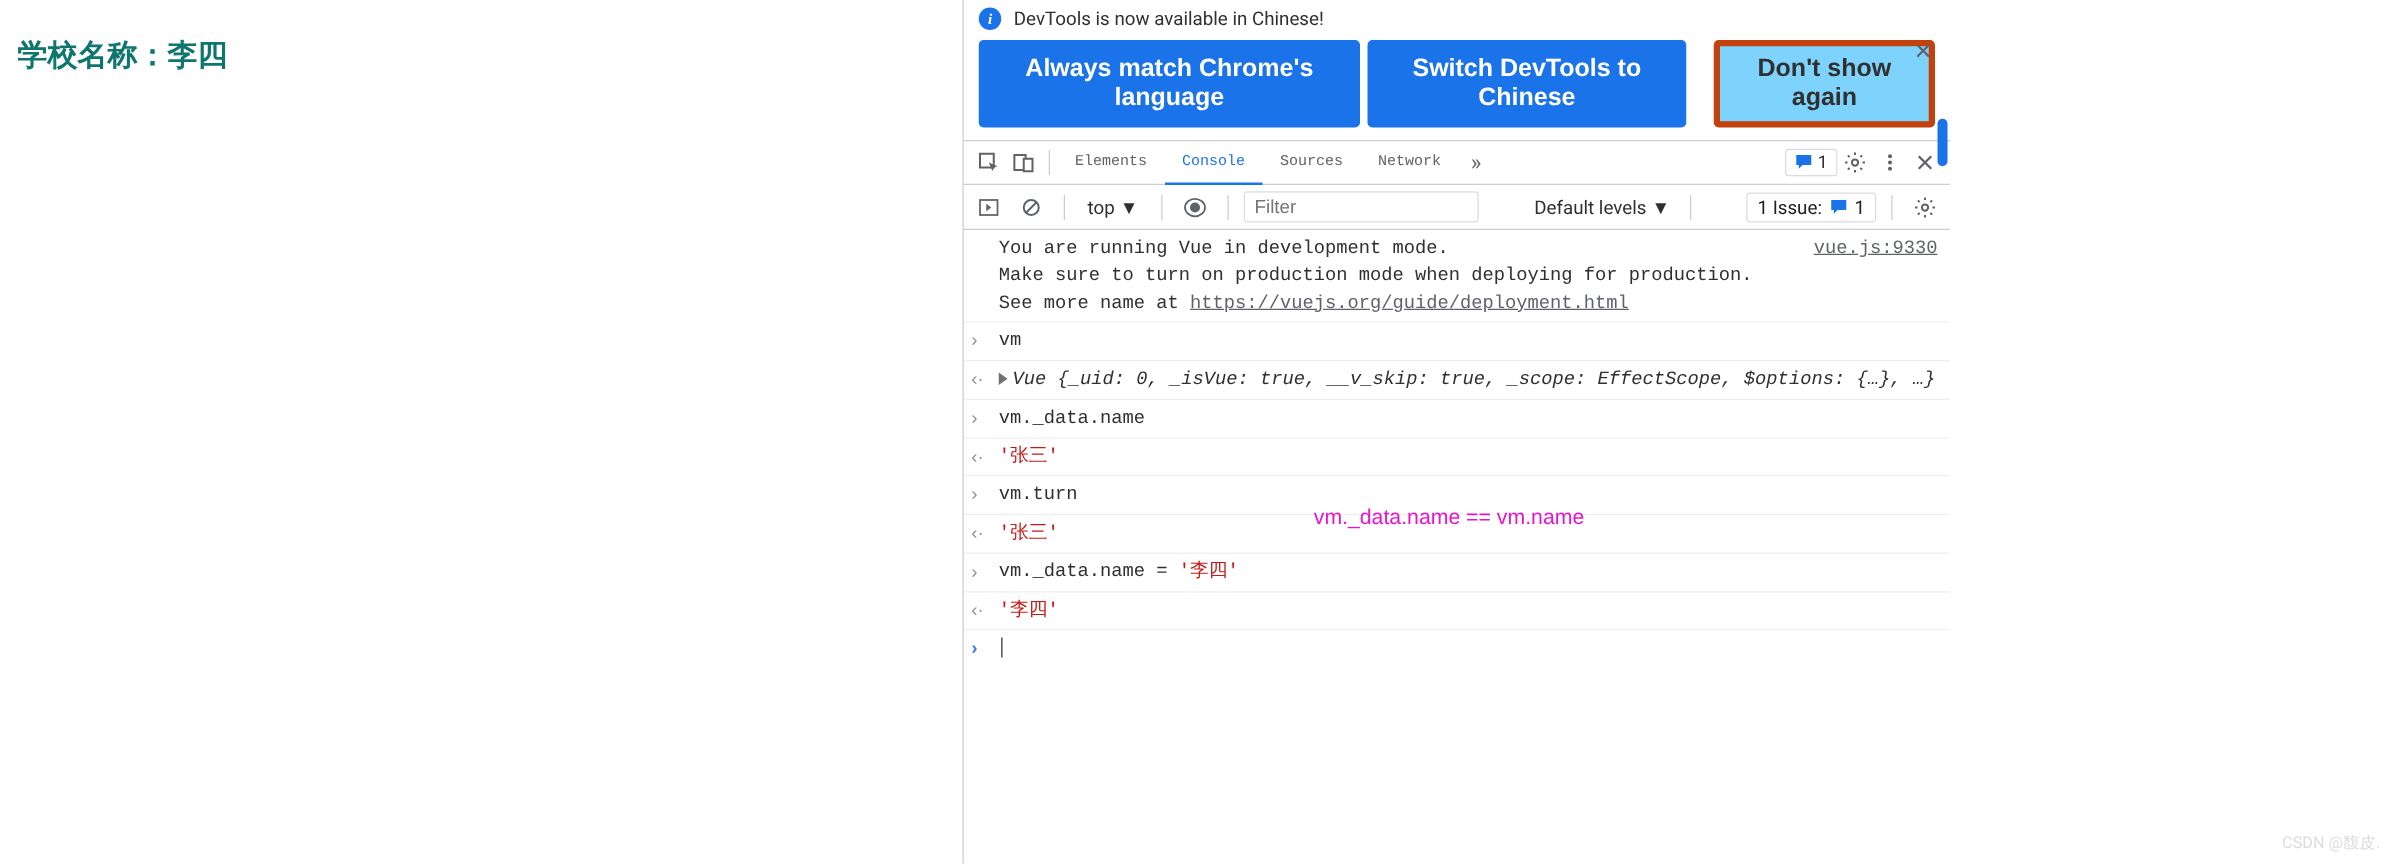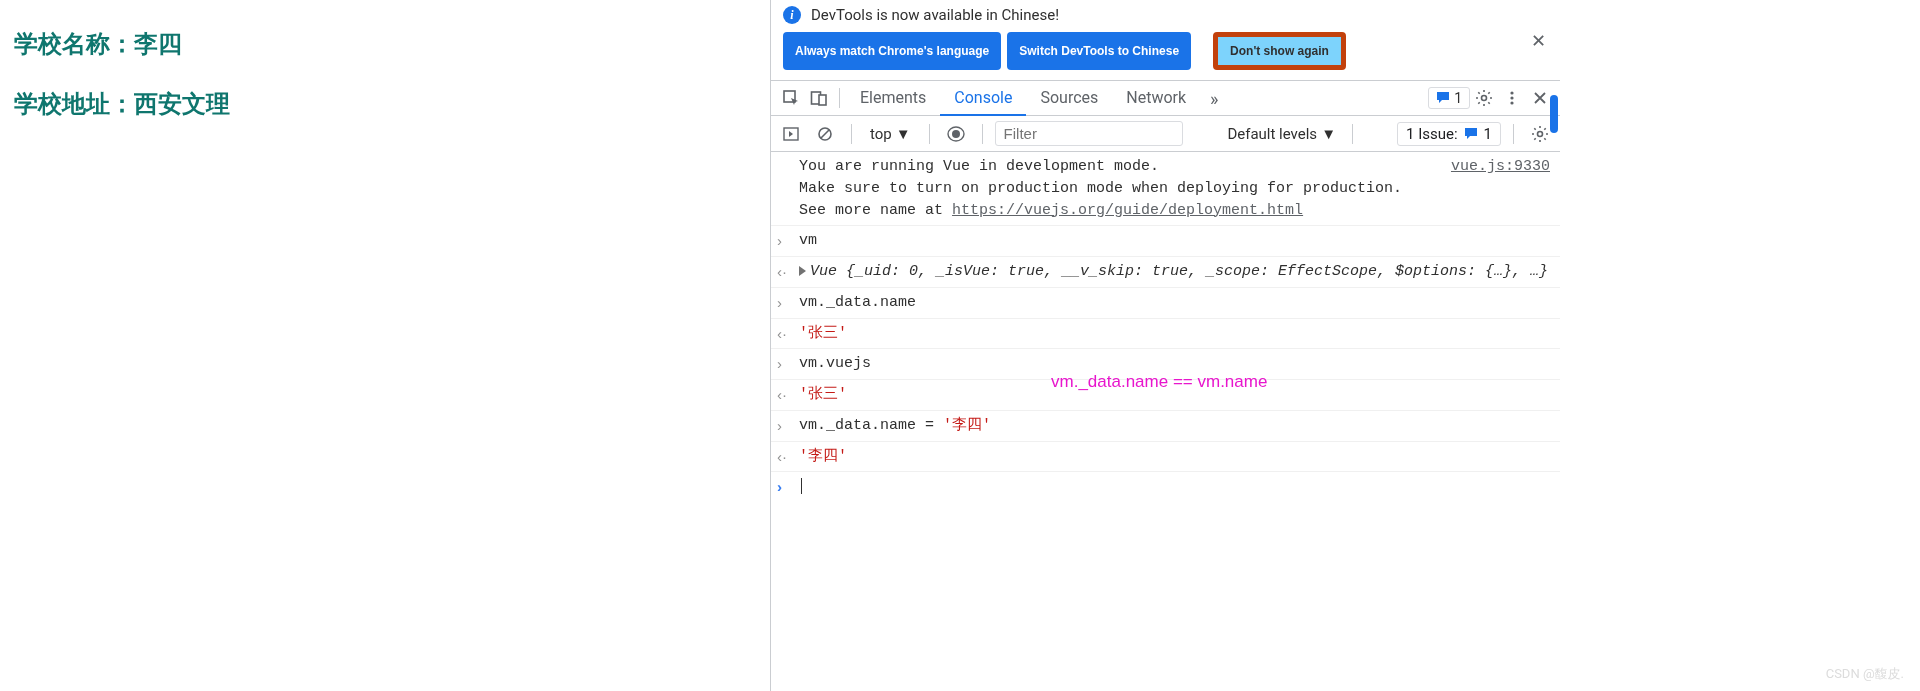--- a/index.html
+++ b/index.html
@@ -63,21 +63,21 @@
   cursor: pointer;
 }
 .button-row {
   display: flex;
   gap: 6px;
   padding: 2px 12px 10px;
 }
 .btn {
   padding: 7px 12px;
   border-radius: 4px;
-  font-size: 12px;
+  font-size: 20px;
   font-weight: 700;
   cursor: pointer;
   border: none;
 }
 .btn-primary { background: #1a73e8; color: #fff; }
 .btn-outline { background: #7dd3fc; color: #303030; border: 5px solid #c2410c; margin-left: 16px; }
 .tabs-bar {
   display: flex;
   align-items: center;
   border-top: 1px solid #cacdd1;
@@ -94,24 +94,25 @@
   justify-content: center;
   color: #5f6368;
   cursor: pointer;
 }
 .tb-sep { width: 1px; height: 20px; background: #cacdd1; margin: 0 6px; }
 .tab {
   padding: 0 14px;
   height: 36px;
   display: flex;
   align-items: center;
-  font-size: 16px;
+  font-size: 12px;
   color: #5f6368;
   cursor: pointer;
   border-bottom: 2px solid transparent;
+  font-family: Liberation Mono, monospace;
 }
 .tab.active { color: #1a73e8; border-bottom-color: #1a73e8; }
 .tabs-spacer { flex: 1; }
 .badge-box {
   display: flex;
   align-items: center;
   gap: 4px;
   border: 1px solid #dadce0;
   border-radius: 3px;
   padding: 2px 7px;
@@ -238,23 +239,20 @@
   color: #dcdcdc;
 }
 svg { display: block; }
 </style>
 </head>
 <body>
 
 <div class="page-content">
   <h2>
     <span>学校名称：</span><span>李四</span>
-  </h2>
-  <h2>
-    <span>学校地址：</span><span>西安文理</span>
   </h2>
 </div>
 
 <div class="devtools">
 
   <div class="info-bar">
     <div class="info-icon">i</div>
     <div class="info-text">DevTools is now available in Chinese!</div>
   </div>
   <div class="info-close">✕</div>
@@ -395,21 +393,21 @@
       <div class="log-gutter">›</div>
       <div class="log-content">vm._data.name</div>
     </div>
     <div class="log-row">
       <div class="log-gutter">‹·</div>
       <div class="log-content str-red">'张三'</div>
     </div>
 
     <div class="log-row">
       <div class="log-gutter">›</div>
-      <div class="log-content">vm.vuejs</div>
+      <div class="log-content">vm.turn</div>
     </div>
     <div class="log-row">
       <div class="log-gutter">‹·</div>
       <div class="log-content str-red">'张三'</div>
     </div>
 
     <div class="log-row">
       <div class="log-gutter">›</div>
       <div class="log-content">
         <span>vm._data.name = </span><span class="str-red">'李四'</span>

